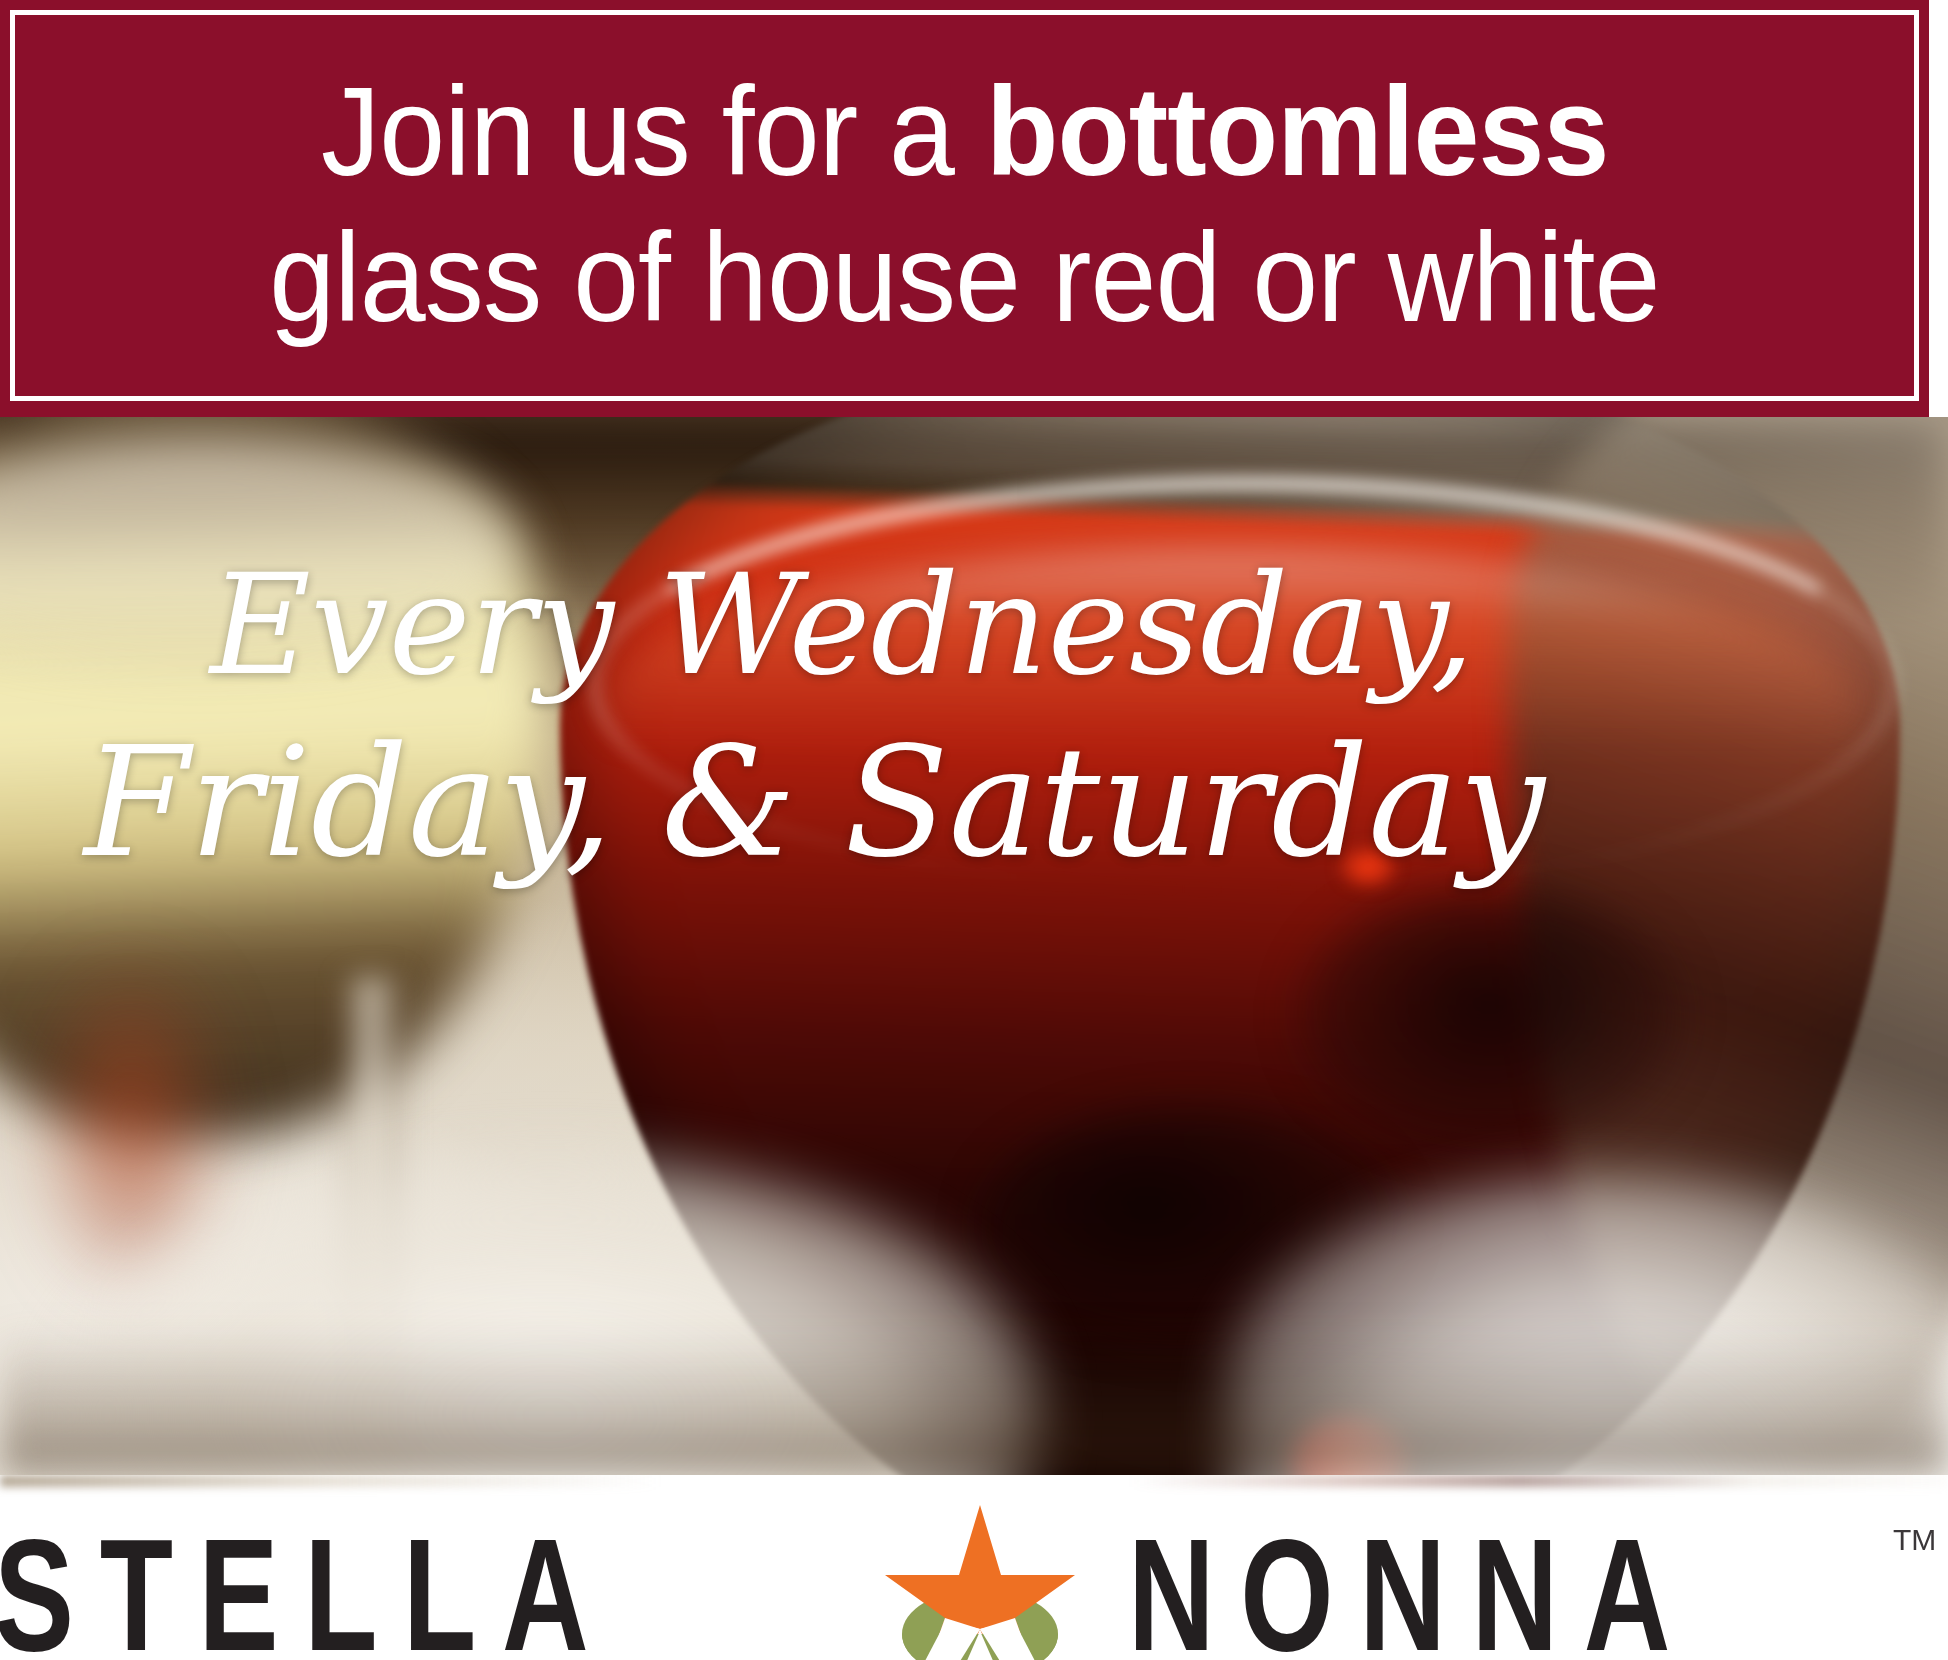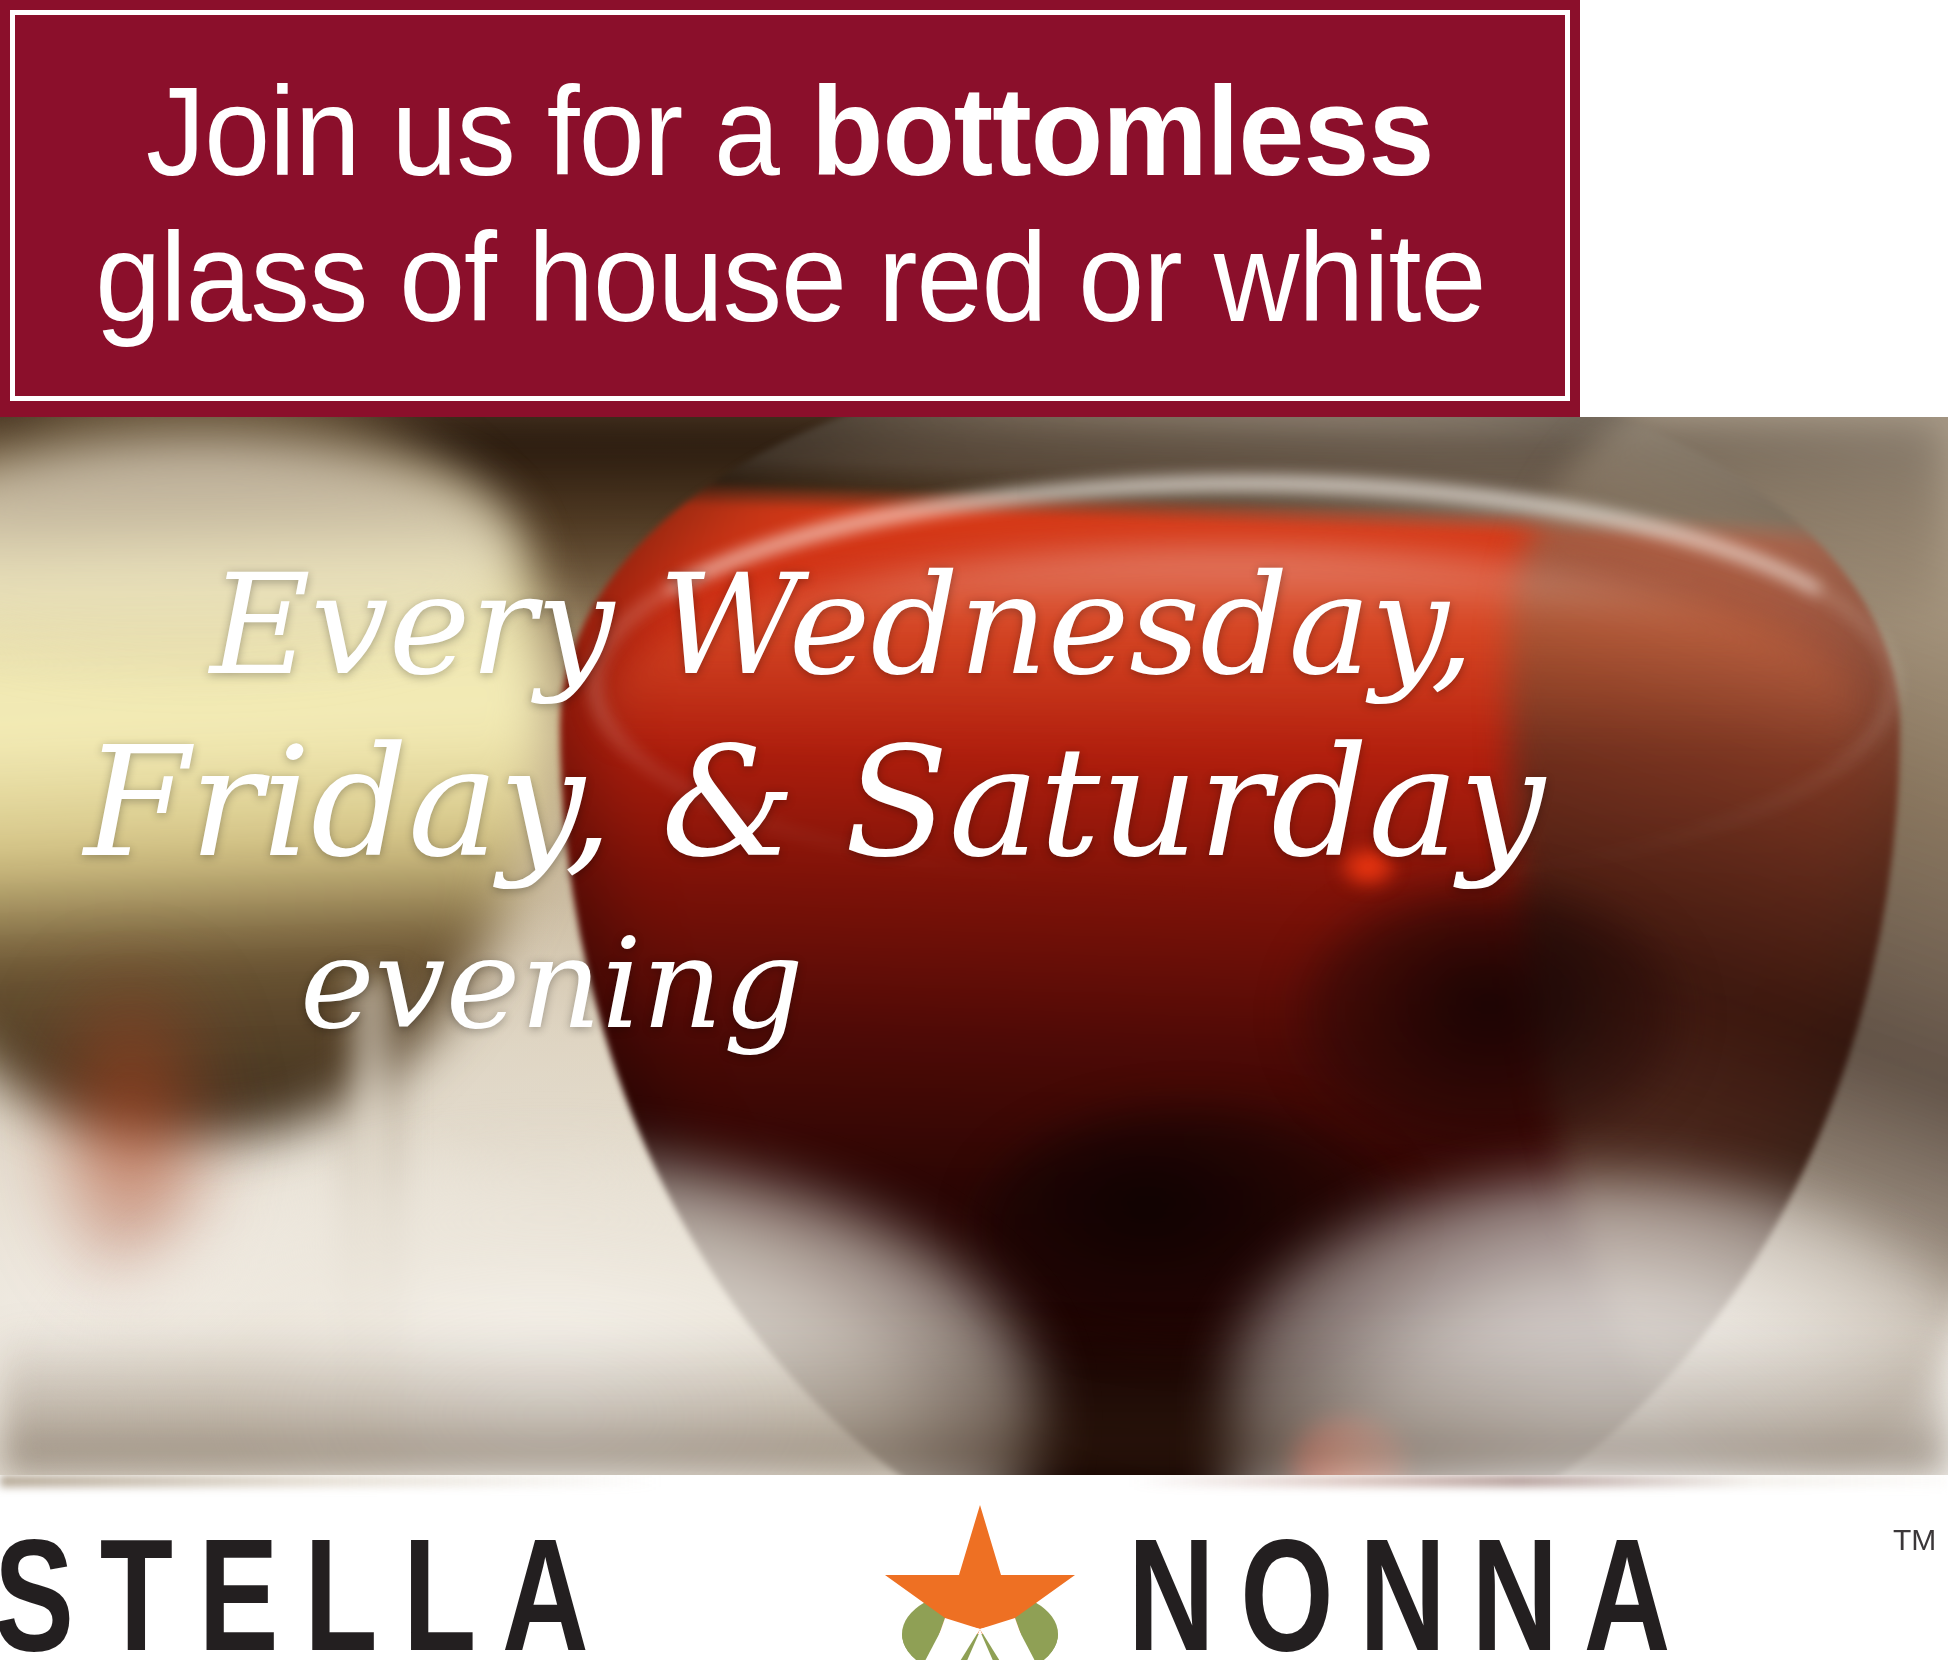--- a/index.html
+++ b/index.html
@@ -17,21 +17,21 @@
     height: 1660px;
     overflow: hidden;
     background: #ffffff;
   }
 
   
   .header-band {
     position: absolute;
     left: 0;
     top: 0;
-    width: 1580px;
+    width: 1929px;
     height: 417px;
     background: #8B0F2B;
     box-sizing: border-box;
   }
   .header-inner-border {
     position: absolute;
     left: 10px;
     top: 10px;
     right: 10px;
     bottom: 16px;
@@ -422,21 +422,20 @@
     <div class="red-glow-2"></div>
 
     <div class="cloth-br"></div>
     <div class="cloth-bl"></div>
 
     <div class="floor-shadow"></div>
 
     <div class="script-overlay">
       <div class="script-line l1">Every Wednesday,</div>
       <div class="script-line l2">Friday, &amp; Saturday</div>
-      <div class="script-line l3">evening</div>
     </div>
   </div>
 
   <div class="logo-bar">
     <div class="logo-bleed"></div>
     <div class="logo-row">
 
       <div class="wordmark left">STELLA</div>
 
       <div class="emblem">

